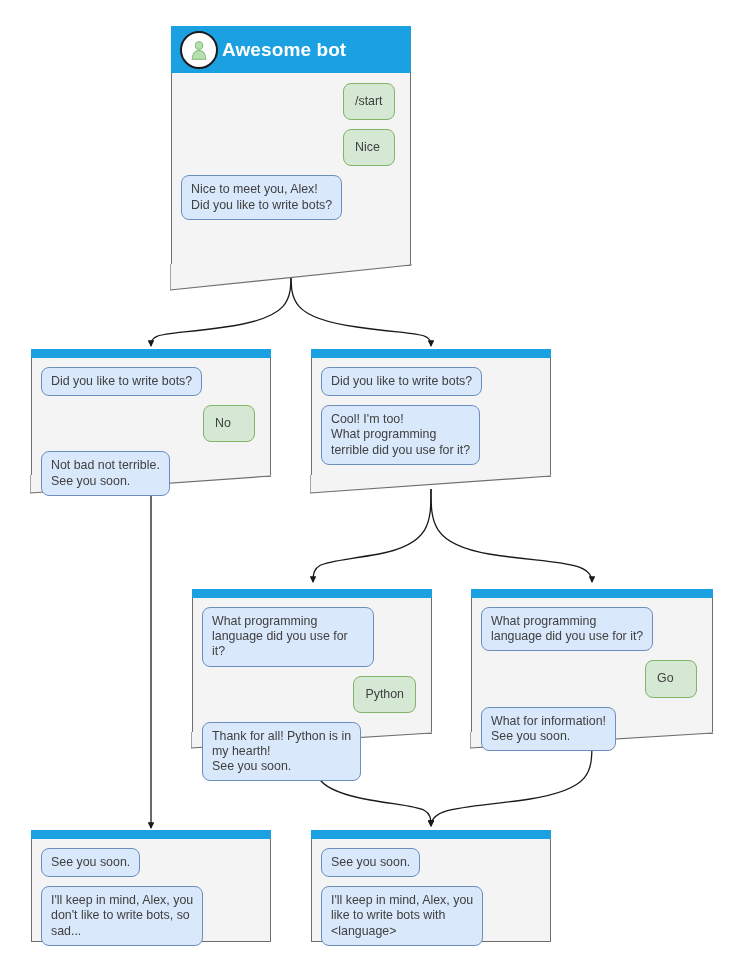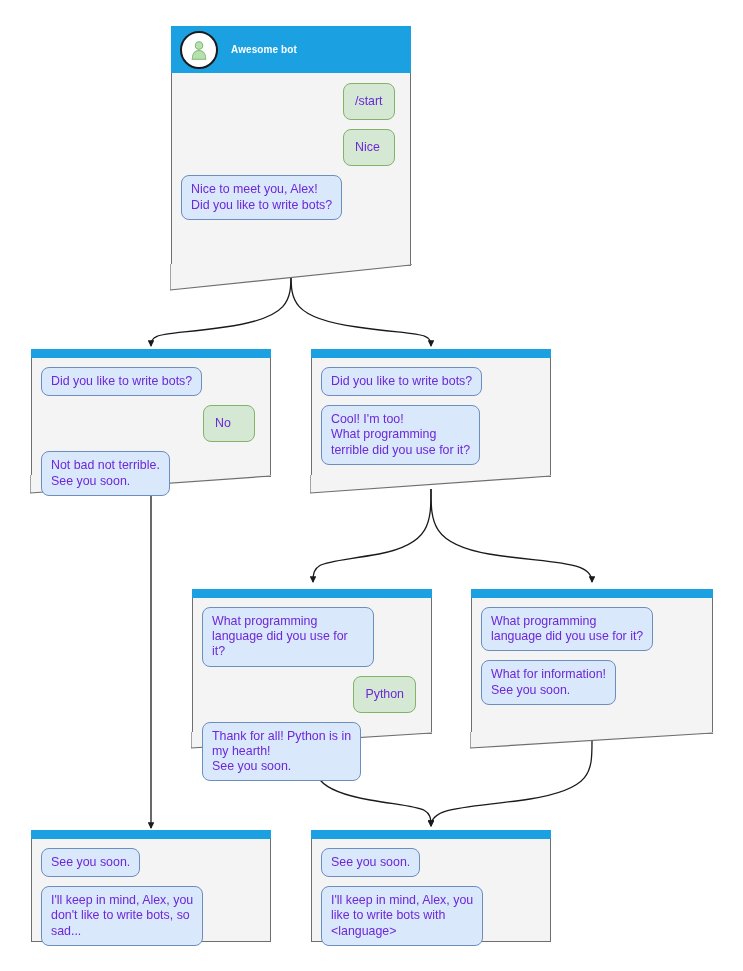--- a/index.html
+++ b/index.html
@@ -75,23 +75,23 @@
     background: #ffffff;
     border: 2px solid #1a1a1a;
     display: flex;
     align-items: center;
     justify-content: center;
     flex: 0 0 auto;
     box-sizing: border-box;
   }
   .bot-title {
     color: #ffffff;
-    font-size: 10px;
+    font-size: 19px;
     font-weight: bold;
-    margin-left: 13px;
+    margin-left: 4px;
     letter-spacing: .1px;
     white-space: nowrap;
   }
 
   .chatarea {
     position: absolute;
     left: 0;
     right: 0;
     bottom: 0;
     padding: 9px 10px 0 10px;
@@ -101,21 +101,21 @@
   .msg-row {
     display: flex;
     margin-bottom: 9px;
   }
   .msg-row.left  { justify-content: flex-start; }
   .msg-row.right { justify-content: flex-end; padding-right: 6px; }
 
   .bubble {
     font-size: 12.4px;
     line-height: 15.2px;
-    color: #6d28d9;
+    color: #404040;
     border-radius: 8px;
     padding: 6px 9px;
     box-sizing: border-box;
     white-space: pre-line;
     max-width: 78%;
   }
   .bubble.bot {
     background: #dae8fc;
     border: 1px solid #6c8ebf;
   }
@@ -273,20 +273,23 @@
         <line x1="0" y1="16" x2="243" y2="1" stroke="#6e6e6e" stroke-width="1.2"></line>
       </svg>
     </div>
 
     <div class="titlebar thin"></div>
     <div class="chatarea" style="top:9px;">
       <div class="msg-row left">
         <div class="bubble bot">What programming
 language did you use for it?</div>
       </div>
+      <div class="msg-row right">
+        <div class="bubble user">Go</div>
+      </div>
       <div class="msg-row left">
         <div class="bubble bot">What for information!
 See you soon.</div>
       </div>
     </div>
   </div>
 
   <div class="node" style="left:31px; top:830px; width:240px; height:112px;">
     <div class="node-body"></div>
     <div class="titlebar thin"></div>

